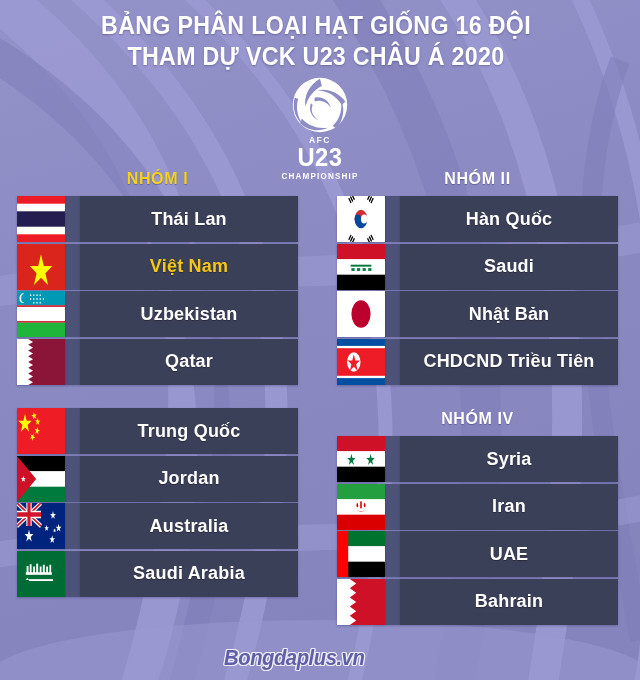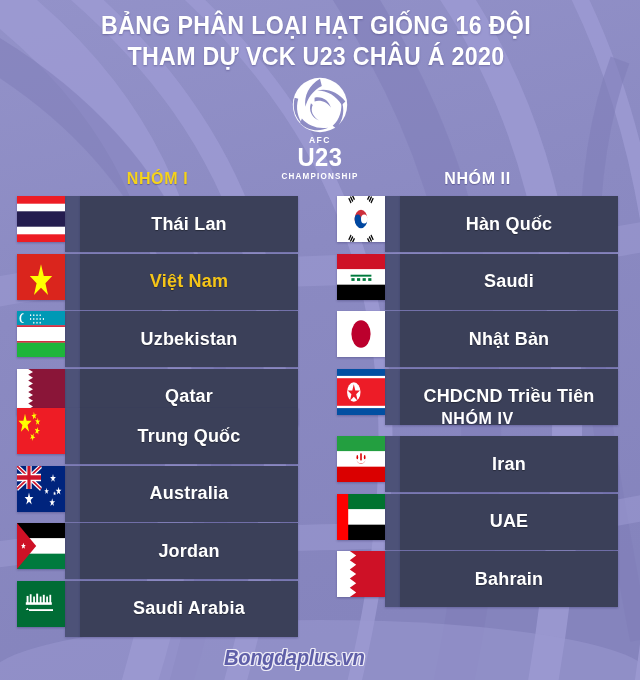--- a/index.html
+++ b/index.html
@@ -65,21 +65,21 @@
     color:#ffffff;
     height:28px;
     line-height:22px;
     text-shadow:0 1px 1px rgba(40,35,90,.4);
   }
   .group-head.gold { color:#f5d31b; }
 
   
   .team-row {
     position:relative;
-    height:56px;
+    height:46px;
     margin-bottom:1.6px;
     display:flex;
     align-items:stretch;
   }
   .flag-cell {
     width:48px; height:46px; flex:0 0 48px;
     position:relative; overflow:hidden;
     background:#fff;
     box-shadow:0 1px 2px rgba(40,35,90,.35);
   }
@@ -354,20 +354,35 @@
         </svg>
       </div>
       <div class="gap-cell"></div>
       <div class="name-cell">
         <span class="team-name">Trung Quốc</span>
       </div>
     </div>
     <div class="team-row">
       <div class="flag-cell">
         <svg viewBox="0 0 60 40" preserveAspectRatio="none">
+          <rect width="60" height="13.33" fill="#000"></rect>
+          <rect y="13.33" width="60" height="13.34" fill="#fff"></rect>
+          <rect y="26.67" width="60" height="13.33" fill="#007A3D"></rect>
+          <polygon points="0,0 24,20 0,40" fill="#CE1126"></polygon>
+          <polygon fill="#fff" points="8,17.2 8.9,19.1 10.9,19.1 9.3,20.4 9.9,22.4 8,21.2 6.1,22.4 6.7,20.4 5.1,19.1 7.1,19.1"></polygon>
+        </svg>
+      </div>
+      <div class="gap-cell"></div>
+      <div class="name-cell">
+        <span class="team-name">Jordan</span>
+      </div>
+    </div>
+    <div class="team-row">
+      <div class="flag-cell">
+        <svg viewBox="0 0 60 40" preserveAspectRatio="none">
           <rect width="60" height="40" fill="#00247D"></rect>
           <g>
             <rect x="0" y="0" width="30" height="20" fill="#00247D"></rect>
             <path d="M0 0 L30 20 M30 0 L0 20" stroke="#fff" stroke-width="4"></path>
             <path d="M0 0 L30 20 M30 0 L0 20" stroke="#CF142B" stroke-width="1.8"></path>
             <path d="M15 0 V20 M0 10 H30" stroke="#fff" stroke-width="6.6"></path>
             <path d="M15 0 V20 M0 10 H30" stroke="#CF142B" stroke-width="4"></path>
           </g>
           <g fill="#fff">
             <polygon points="15,23 16.3,27 20.5,27 17.1,29.5 18.4,33.5 15,31 11.6,33.5 12.9,29.5 9.5,27 13.7,27"></polygon>
@@ -375,35 +390,20 @@
             <polygon points="52,18 52.9,20.6 55.6,20.6 53.4,22.2 54.2,24.8 52,23.2 49.8,24.8 50.6,22.2 48.4,20.6 51.1,20.6"></polygon>
             <polygon points="44,28 44.9,30.6 47.6,30.6 45.4,32.2 46.2,34.8 44,33.2 41.8,34.8 42.6,32.2 40.4,30.6 43.1,30.6"></polygon>
             <polygon points="37,19 37.7,21 39.8,21 38.1,22.3 38.7,24.3 37,23 35.3,24.3 35.9,22.3 34.2,21 36.3,21"></polygon>
             <polygon points="47,22 47.5,23.3 48.9,23.3 47.8,24.2 48.2,25.5 47,24.7 45.8,25.5 46.2,24.2 45.1,23.3 46.5,23.3"></polygon>
           </g>
         </svg>
       </div>
       <div class="gap-cell"></div>
       <div class="name-cell">
         <span class="team-name">Australia</span>
-      </div>
-    </div>
-    <div class="team-row">
-      <div class="flag-cell">
-        <svg viewBox="0 0 60 40" preserveAspectRatio="none">
-          <rect width="60" height="13.33" fill="#000"></rect>
-          <rect y="13.33" width="60" height="13.34" fill="#fff"></rect>
-          <rect y="26.67" width="60" height="13.33" fill="#007A3D"></rect>
-          <polygon points="0,0 24,20 0,40" fill="#CE1126"></polygon>
-          <polygon fill="#fff" points="8,17.2 8.9,19.1 10.9,19.1 9.3,20.4 9.9,22.4 8,21.2 6.1,22.4 6.7,20.4 5.1,19.1 7.1,19.1"></polygon>
-        </svg>
-      </div>
-      <div class="gap-cell"></div>
-      <div class="name-cell">
-        <span class="team-name">Jordan</span>
       </div>
     </div>
     <div class="team-row">
       <div class="flag-cell">
         <svg viewBox="0 0 60 40" preserveAspectRatio="none">
           <rect width="60" height="40" fill="#006C35"></rect>
           <g fill="#fff">
             <rect x="12" y="13" width="2.4" height="7"></rect>
             <rect x="16" y="11.5" width="2.2" height="8.5"></rect>
             <rect x="20.2" y="13.5" width="2.2" height="6.5"></rect>
@@ -423,20 +423,37 @@
         <span class="team-name">Saudi Arabia</span>
       </div>
     </div>
   </div>
 
   <div class="group col-right row-bottom">
     <div class="group-head">NHÓM IV</div>
     <div class="team-row">
       <div class="flag-cell">
         <svg viewBox="0 0 60 40" preserveAspectRatio="none">
+          <rect width="60" height="13.33" fill="#CE1126"></rect>
+          <rect y="13.33" width="60" height="13.34" fill="#fff"></rect>
+          <rect y="26.67" width="60" height="13.33" fill="#000"></rect>
+          <g fill="#007A3D">
+            <polygon points="18,15.5 19.3,19.2 23.2,19.2 20,21.5 21.2,25.2 18,22.9 14.8,25.2 16,21.5 12.8,19.2 16.7,19.2"></polygon>
+            <polygon points="42,15.5 43.3,19.2 47.2,19.2 44,21.5 45.2,25.2 42,22.9 38.8,25.2 40,21.5 36.8,19.2 40.7,19.2"></polygon>
+          </g>
+        </svg>
+      </div>
+      <div class="gap-cell"></div>
+      <div class="name-cell">
+        <span class="team-name">Syria</span>
+      </div>
+    </div>
+    <div class="team-row">
+      <div class="flag-cell">
+        <svg viewBox="0 0 60 40" preserveAspectRatio="none">
           <rect width="60" height="13.33" fill="#239F40"></rect>
           <rect y="13.33" width="60" height="13.34" fill="#fff"></rect>
           <rect y="26.67" width="60" height="13.33" fill="#DA0000"></rect>
           <g fill="#DA0000" transform="translate(30,20) scale(0.62)">
             <rect x="-1.6" y="-8" width="3.2" height="10" rx="1"></rect>
             <path d="M-9 0 a9 7 0 0 0 18 0 a7 5 0 0 1 -18 0z"></path>
             <ellipse cx="-7.4" cy="-2.6" rx="1.7" ry="3.1"></ellipse>
             <ellipse cx="7.4" cy="-2.6" rx="1.7" ry="3.1"></ellipse>
           </g>
         </svg>

